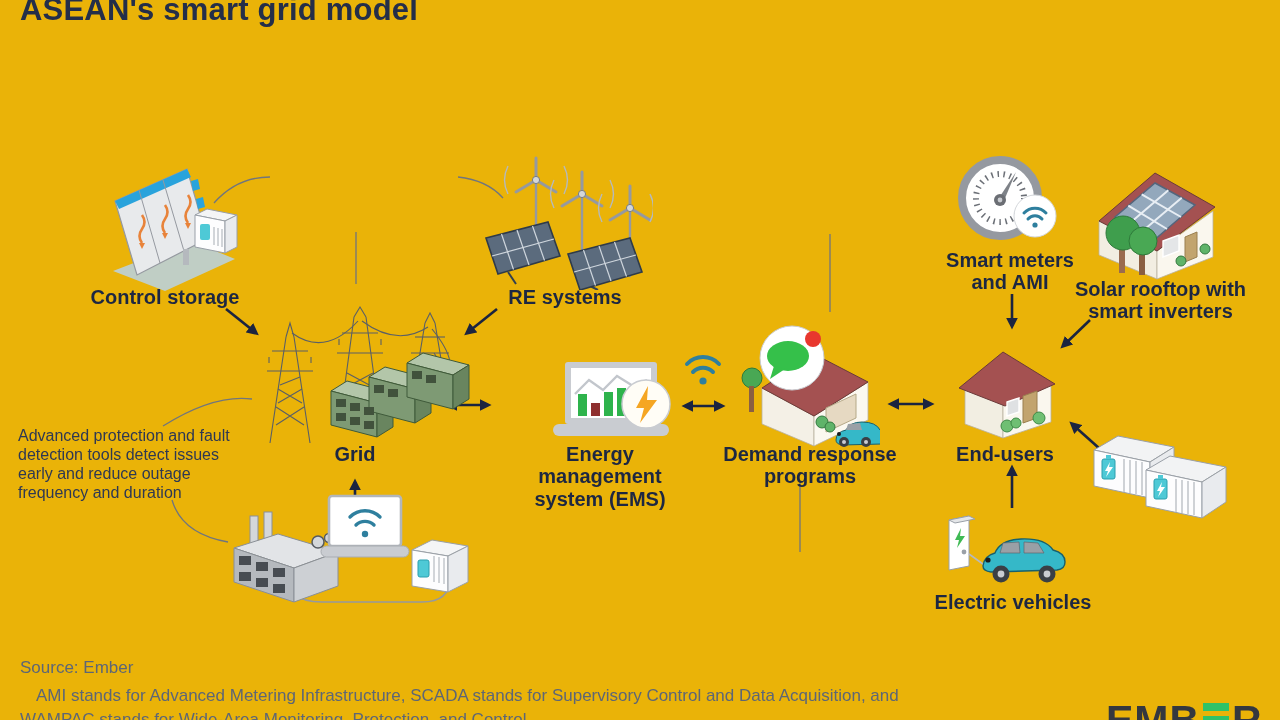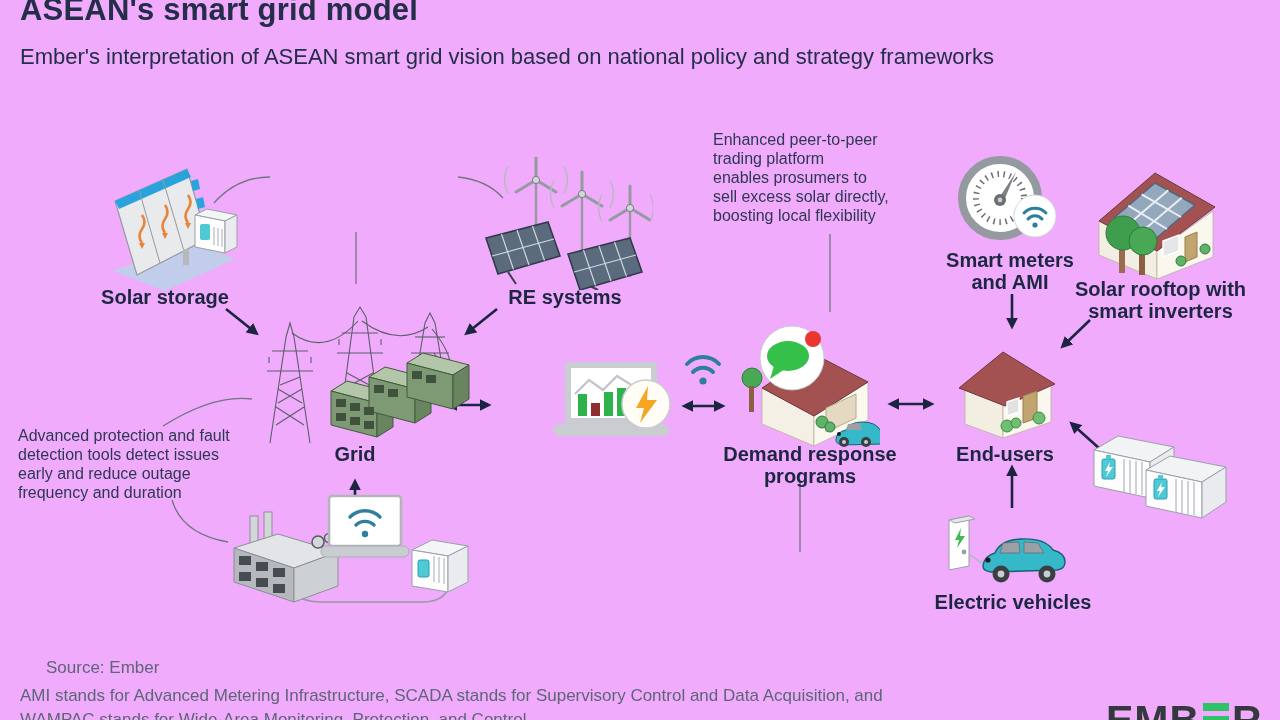--- a/index.html
+++ b/index.html
@@ -1,42 +1,41 @@
 <!DOCTYPE html>
 <html><head>
 <meta charset="utf-8">
 <style>
   html,body{margin:0;padding:0;background:#e9eaee;}
   #canvas{position:relative;width:1280px;height:720px;overflow:hidden;
-          background:#f0abfc;font-family:"Liberation Sans",sans-serif;}
+          background:#eab308;font-family:"Liberation Sans",sans-serif;}
   .title{position:absolute;left:20px;top:-8px;font-size:31px;font-weight:bold;
          color:#242e49;letter-spacing:.2px;}
   .subtitle{position:absolute;left:20px;top:44px;font-size:22px;font-weight:400;color:#242e49;}
   .lbl{position:absolute;font-size:20px;font-weight:bold;color:#1d2742;
        line-height:1.12;text-align:center;white-space:pre-line;}
   .anno{position:absolute;font-size:16px;font-weight:400;color:#2e3853;
         line-height:1.18;white-space:pre-line;}
   .ic{position:absolute;}
   .overlay{position:absolute;left:0;top:0;width:1280px;height:720px;pointer-events:none;}
   .foot{position:absolute;left:20px;color:#5d6676;}
-  .src{top:658px;font-size:17px;margin-left:26px;}
-  .n1{top:686px;font-size:17px;}
+  .src{top:658px;font-size:17px;}
+  .n1{top:686px;font-size:17px;margin-left:16px;}
   .n2{top:710px;font-size:17px;}
   .logo{position:absolute;left:1106px;top:697px;font-size:41px;font-weight:bold;
         color:#34383f;letter-spacing:1px;display:flex;align-items:flex-start;}
   .logo-e{display:inline-flex;flex-direction:column;gap:5px;margin:6px 3px 0 3px;}
   .logo-e div{width:26px;height:8px;background:#2fc268;}
 </style>
 </head>
 <body>
 
 <div id="canvas">
 
   <div class="title">ASEAN's smart grid model</div>
-  <div class="subtitle">Ember's interpretation of ASEAN smart grid vision based on national policy and strategy frameworks</div>
 
   <svg class="overlay" viewBox="0 0 1280 720">
     <defs>
       <marker id="ah" viewBox="0 0 10 10" refX="7" refY="5" markerWidth="4.6" markerHeight="4.6" orient="auto-start-reverse">
         <path d="M0,0L10,5L0,10z" fill="#1b2440"></path>
       </marker>
     </defs>
 
     <g stroke="#70757e" stroke-width="1.3" fill="none">
       <path d="M270,177 Q237,177 214,203"></path>
@@ -381,37 +380,34 @@
       <polygon points="222,66 242,56 242,92 222,102" fill="#e9ebee" stroke="#9aa0a8"></polygon>
       <rect x="192" y="70" width="11" height="17" rx="2" fill="#4ec9d6" stroke="#2a9fae"></rect>
       <g stroke="#c3c7cc" stroke-width="1.5">
         <line x1="208" y1="66" x2="208" y2="92"></line>
           <line x1="213" y1="67" x2="213" y2="93"></line>
           <line x1="218" y1="68" x2="218" y2="94"></line>
       </g>
     </svg>
   </div>
 
-  <div class="lbl" style="left:85px;top:286px;width:160px">Solar storage</div>
+  <div class="lbl" style="left:85px;top:286px;width:160px">Control storage</div>
   <div class="lbl" style="left:485px;top:286px;width:160px">RE systems</div>
   <div class="lbl" style="left:305px;top:443px;width:100px">Grid</div>
+  <div class="lbl" style="left:505px;top:443px;width:190px">Energy management
+system (EMS)</div>
   <div class="lbl" style="left:720px;top:443px;width:180px">Demand response
 programs</div>
   <div class="lbl" style="left:925px;top:443px;width:160px">End-users</div>
   <div class="lbl" style="left:930px;top:249px;width:160px">Smart meters
 and AMI</div>
   <div class="lbl" style="left:1068px;top:278px;width:185px">Solar rooftop with
 smart inverters</div>
   <div class="lbl" style="left:923px;top:591px;width:180px">Electric vehicles</div>
 
-  <div class="anno" style="left:713px;top:131px;width:230px">Enhanced peer-to-peer
-trading platform
-enables prosumers to
-sell excess solar directly,
-boosting local flexibility</div>
   <div class="anno" style="left:18px;top:427px;width:285px">Advanced protection and fault
 detection tools detect issues
 early and reduce outage
 frequency and duration</div>
 
   <div class="foot src">Source: Ember</div>
   <div class="foot n1">AMI stands for Advanced Metering Infrastructure, SCADA stands for Supervisory Control and Data Acquisition, and</div>
   <div class="foot n2">WAMPAC stands for Wide-Area Monitoring, Protection, and Control</div>
 
   <div class="logo">

